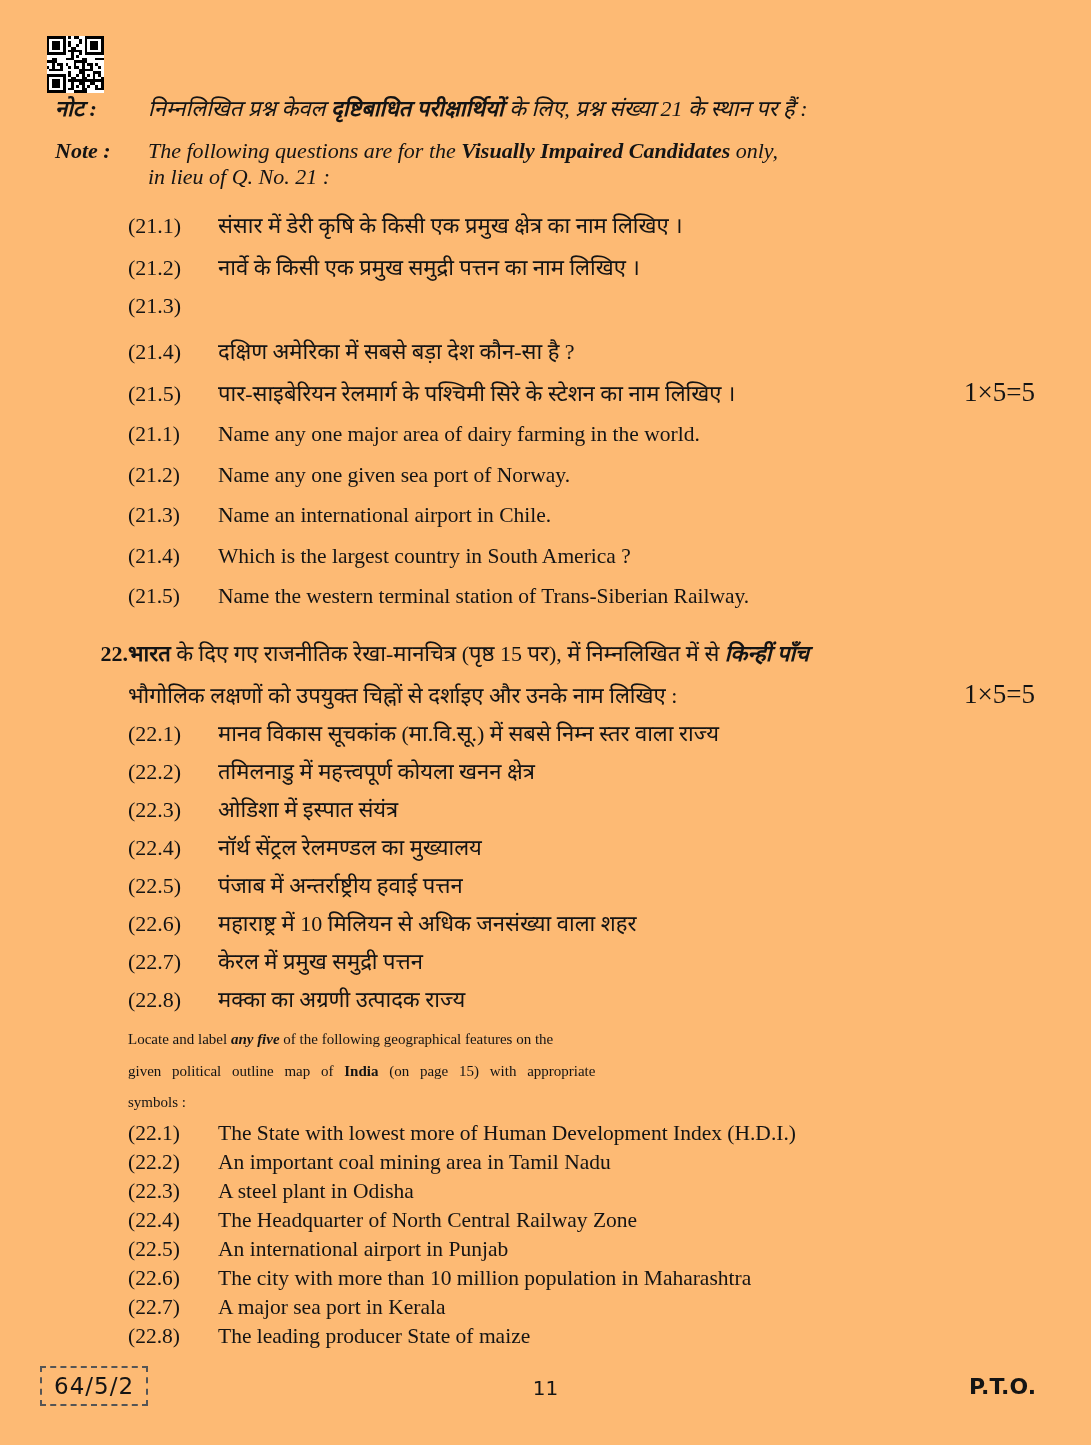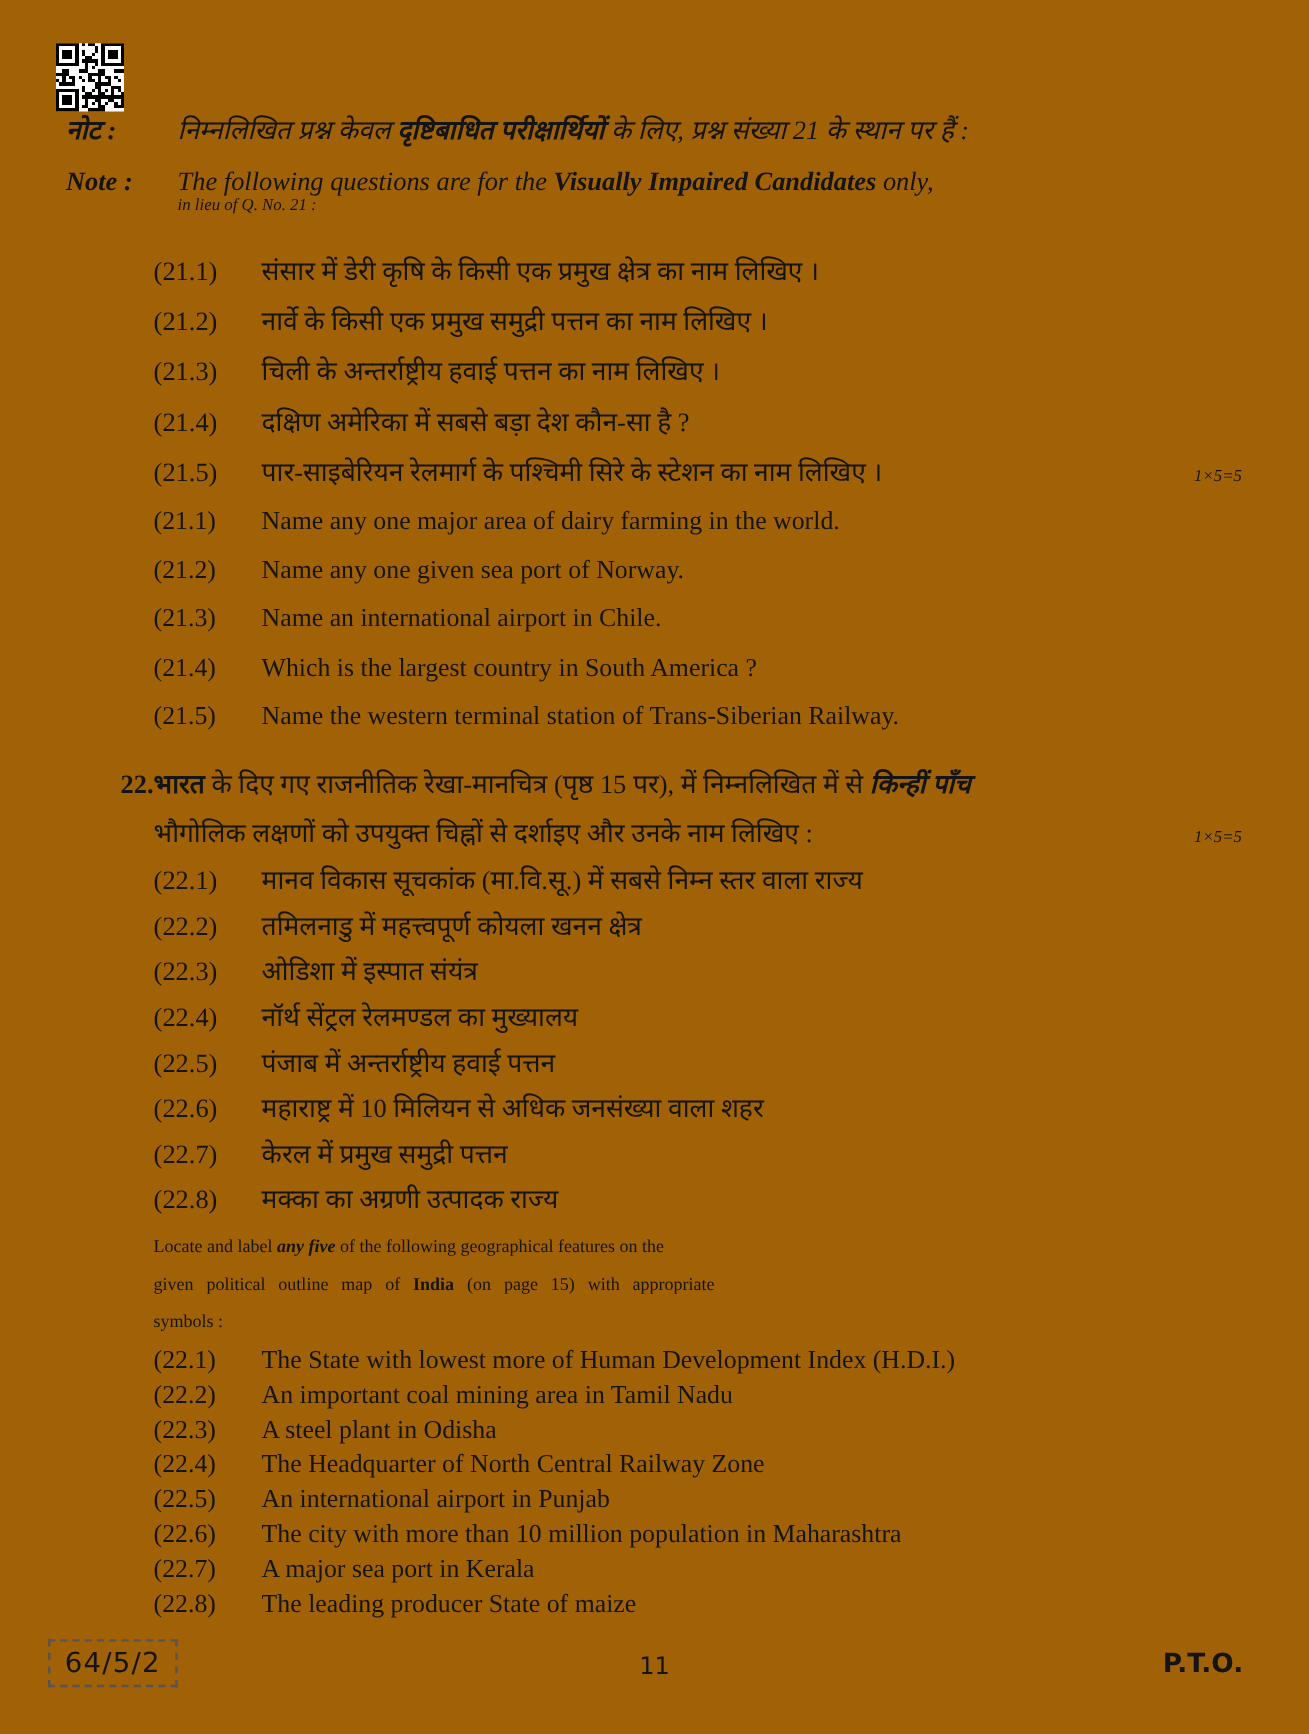--- a/index.html
+++ b/index.html
@@ -1,38 +1,38 @@
 <!DOCTYPE html>
 <html><head>
 <meta charset="utf-8">
 <style>
   html,body{margin:0;padding:0;background:#e8e8e8;}
   .page{
     position:relative;
     width:1091px;height:1445px;
     margin:0 auto;
-    background:#a16207;
+    background:#fdba74;
     color:#141414;
     font-family:"Liberation Serif","DejaVu Sans",serif;
     overflow:hidden;
   }
   .abs{position:absolute;left:55px;right:56px;}
   
   .qr{position:absolute;left:45px;top:36px;width:60px;height:57px;}
   .qr svg{width:100%;height:100%;}
   
   .note-row{display:flex;align-items:baseline;font-size:22px;}
   .note-label{width:93px;flex-shrink:0;font-weight:bold;font-style:italic;}
   .note-text{font-style:italic;}
   .note-text b{font-style:italic;}
-  .note-en-cont{margin-left:93px;font-style:italic;font-size:14px;}
+  .note-en-cont{margin-left:93px;font-style:italic;font-size:22px;}
   
   .qrow{display:flex;align-items:baseline;}
   .qnum{width:90px;flex-shrink:0;}
-  .qrow .marks,.marks{font-style:italic;font-size:14px;white-space:nowrap;}
+  .qrow .marks,.marks{font-size:27px;white-space:nowrap;}
   .hi{font-size:22px;}
   .en{font-size:21.5px;}
   .list-21hi .qrow{height:42px;}
   .list-21en .qrow{height:40.5px;}
   .list-22hi .qrow{height:38px;}
   .list-22en .qrow{height:29px;}
   .q22head{display:flex;align-items:baseline;}
   .q22num{width:73px;flex-shrink:0;font-weight:bold;font-size:22px;text-align:right;}
   .q22body{flex:1;}
   .q22line{font-size:22px;line-height:41px;display:flex;align-items:baseline;}
@@ -226,21 +226,20 @@
     <div class="qrow">
         <span class="qnum">(21.1)</span>
         <span>संसार में डेरी कृषि के किसी एक प्रमुख क्षेत्र का नाम लिखिए ।</span>
       </div>
     <div class="qrow">
         <span class="qnum">(21.2)</span>
         <span>नार्वे के किसी एक प्रमुख समुद्री पत्तन का नाम लिखिए ।</span>
       </div>
     <div class="qrow">
         <span class="qnum">(21.3)</span>
-        <span>चिली के अन्तर्राष्ट्रीय हवाई पत्तन का नाम लिखिए ।</span>
       </div>
     <div class="qrow">
         <span class="qnum">(21.4)</span>
         <span>दक्षिण अमेरिका में सबसे बड़ा देश कौन-सा है ?</span>
       </div>
     <div class="qrow">
         <span class="qnum">(21.5)</span>
         <span>पार-साइबेरियन रेलमार्ग के पश्चिमी सिरे के स्टेशन का नाम लिखिए ।</span>
         <span class="marks" style="margin-left:auto;">1×5=5</span>
       </div>

